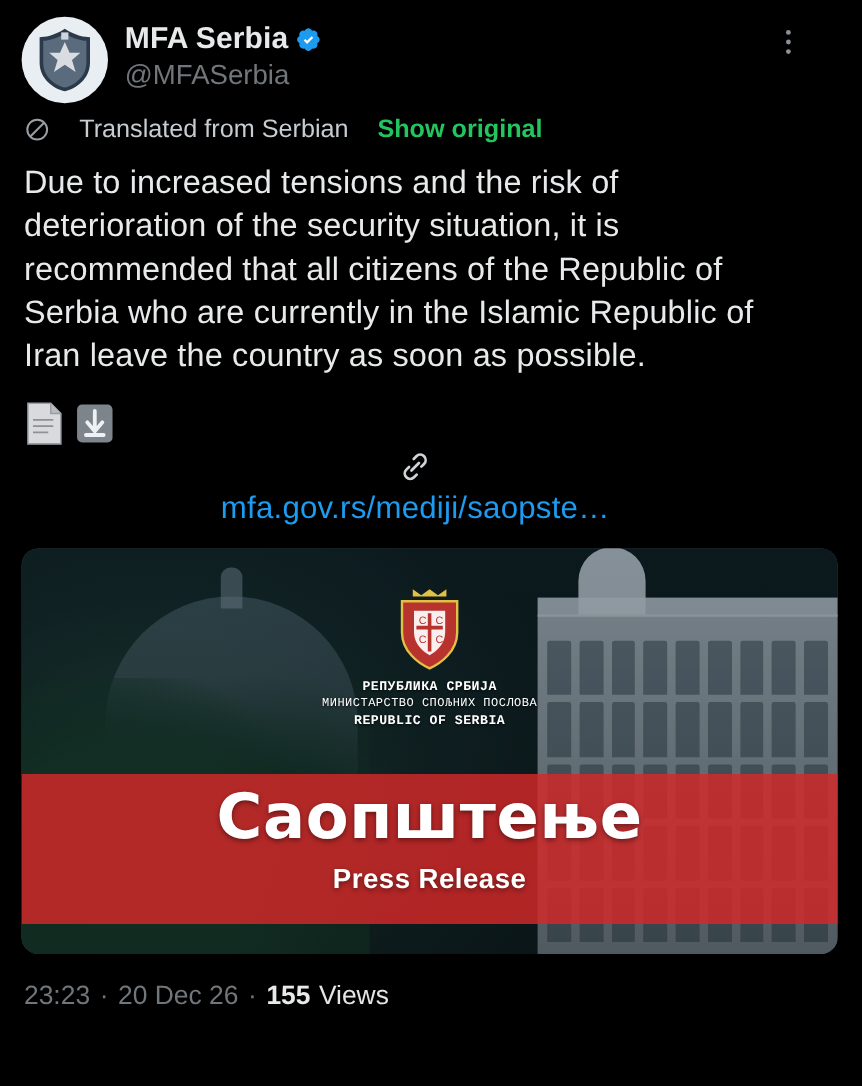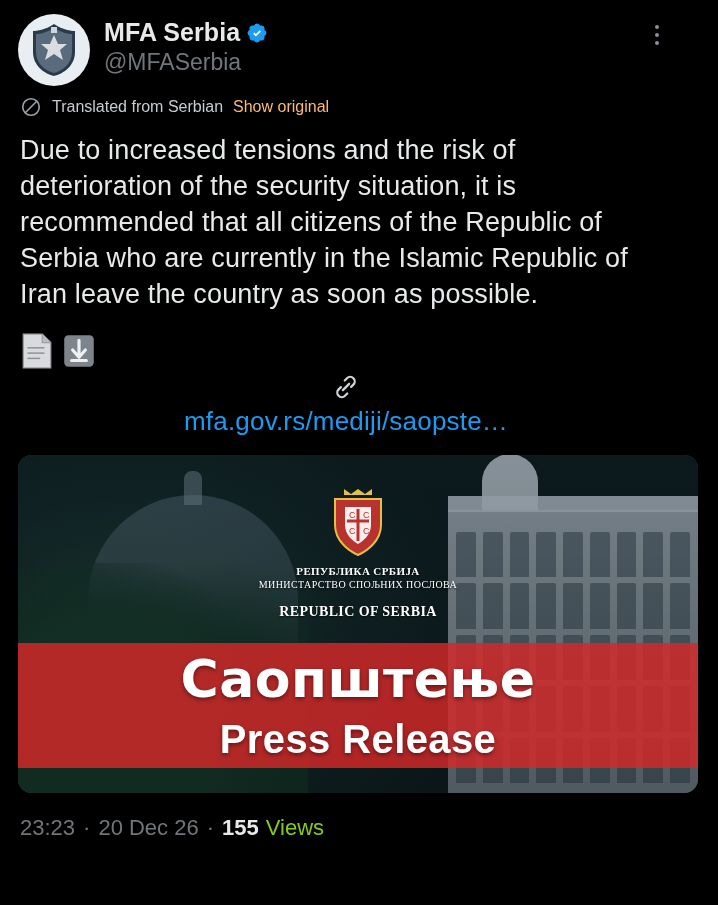--- a/index.html
+++ b/index.html
@@ -97,34 +97,35 @@
     width: 4px;
     height: 4px;
     border-radius: 50%;
     background: #8b9197;
   }
 
   
   .translated {
     display: flex;
     align-items: center;
-    gap: 10px;
+    gap: 24px;
     margin: 2px 0 14px 2px;
-    font-size: 16px;
+    font-size: 21px;
   }
   .translate-icon {
     width: 22px;
     height: 22px;
     flex: 0 0 auto;
     color: #9aa0a6;
   }
   .translated-label { color: #c7ccd1; }
   .show-original {
-    color: #fdba74;
+    color: #22c55e;
     cursor: pointer;
+    font-weight: bold;
   }
 
   
   .body-text {
     font-size: 27px;
     line-height: 36px;
     color: #e7e9ea;
     letter-spacing: 0.15px;
     margin: 0 0 20px 2px;
     padding-right: 10px;
@@ -253,27 +254,27 @@
     left: 50%;
     top: 32px;
     transform: translateX(-50%);
     text-align: center;
     width: 320px;
   }
   .crest-svg { display: block; margin: 0 auto 6px auto; }
   .crest-line {
     color: #ffffff;
     text-shadow: 0 1px 2px rgba(0,0,0,0.8);
-    font-family: Liberation Serif, serif;
+    font-family: Liberation Mono, monospace;
     letter-spacing: 0.4px;
     line-height: 13px;
   }
   .crest-line.l1 { font-size: 11px; font-weight: bold; }
   .crest-line.l2 { font-size: 10px; }
-  .crest-line.l3 { font-size: 14px; font-weight: bold; margin-top: 14px;}
+  .crest-line.l3 { font-size: 11px; font-weight: bold; margin-top: 2px;}
   .crest-line.l4 { font-size: 10px; }
 
   .media .redband {
     position: absolute;
     left: 0;
     right: 0;
     top: 188px;
     height: 125px;
     background: rgba(214, 40, 40, 0.82);
   }
@@ -287,21 +288,21 @@
     color: #ffffff;
     letter-spacing: 0.5px;
     text-shadow: 0 2px 4px rgba(0,0,0,0.45);
     font-family: "DejaVu Sans", sans-serif;
   }
   .media .redband-sub {
     position: absolute;
     left: 0; right: 0;
     top: 262px;
     text-align: center;
-    font-size: 40px;
+    font-size: 23px;
     font-weight: bold;
     color: #ffffff;
     letter-spacing: 0.4px;
     text-shadow: 0 2px 4px rgba(0,0,0,0.45);
   }
 
   
   .footer {
     margin: 22px 0 0 2px;
     font-size: 22px;
@@ -309,21 +310,21 @@
     display: flex;
     align-items: baseline;
     gap: 0;
   }
   .footer .sep { margin: 0 8px; }
   .footer .views-count {
     color: #e7e9ea;
     font-weight: bold;
     margin-right: 7px;
   }
-  .footer .views-label { color: #84cc16; }
+  .footer .views-label { color: #e5e5e5; }
 </style>
 </head>
 <body>
 
 <div class="tweet">
 
   <div class="header">
     <div class="avatar">
       <svg width="50" height="56" viewBox="0 0 50 56" aria-hidden="true">
         <path d="M25 2 C16 8 8 9 4 9 L4 30 C4 44 16 52 25 54 C34 52 46 44 46 30 L46 9 C42 9 34 8 25 2 Z" fill="#2b3a4a"></path>

